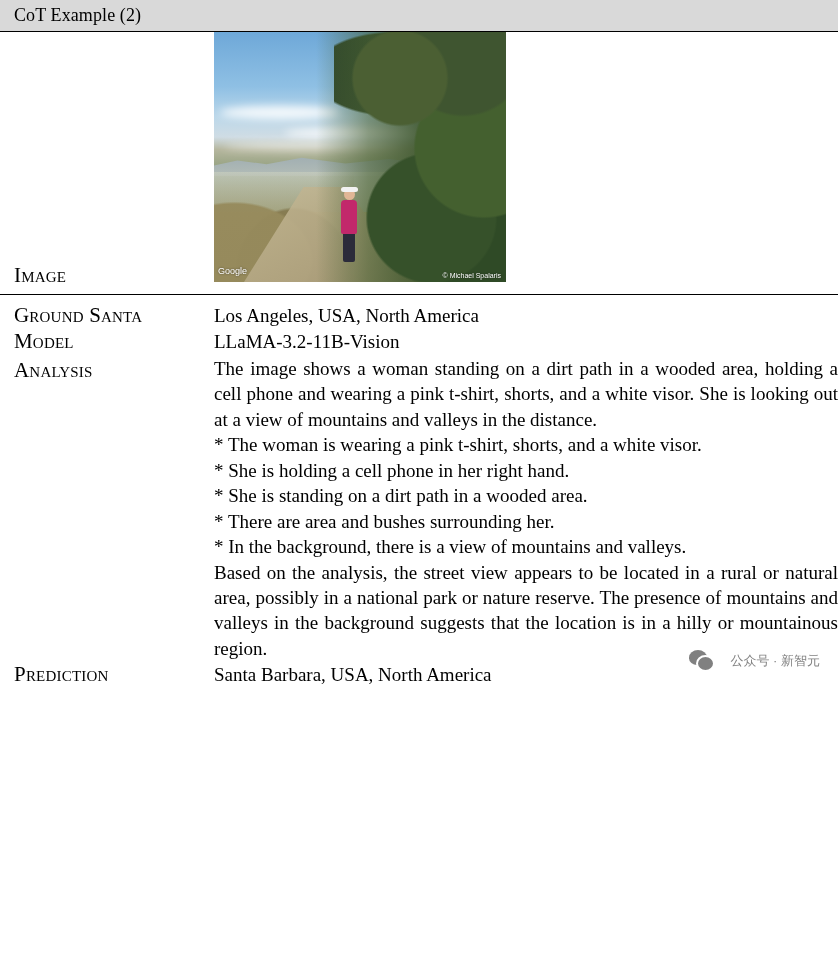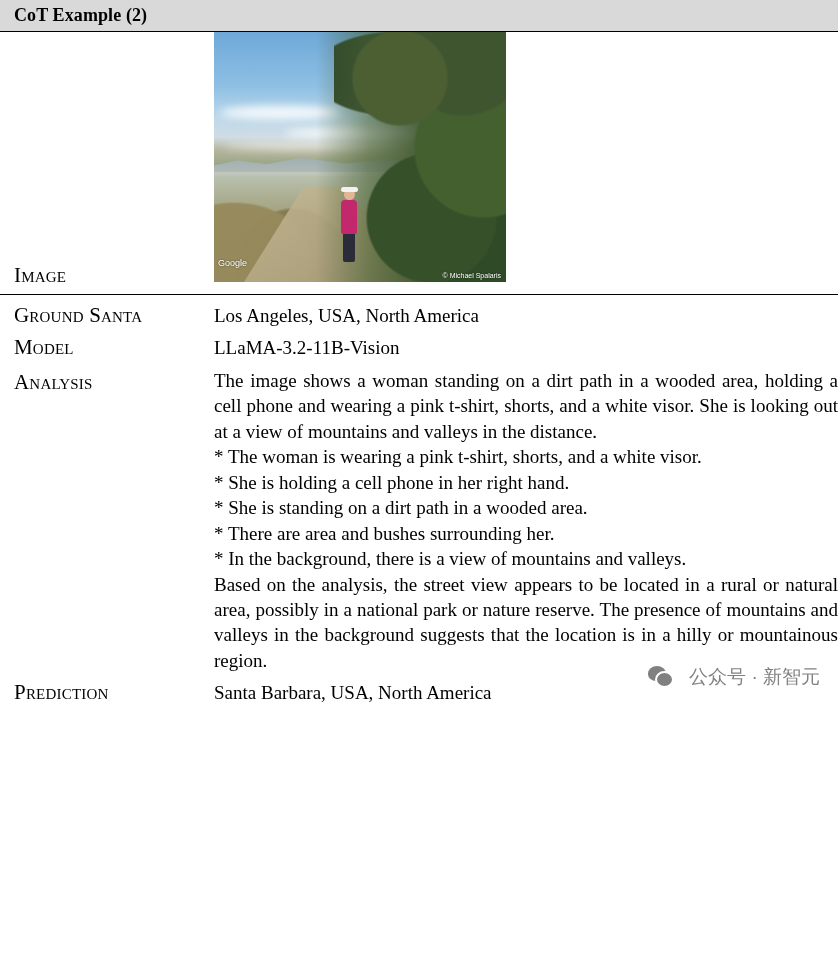--- a/index.html
+++ b/index.html
@@ -26,21 +26,21 @@
     background: #d9d9d9;
     height: 32px;
     display: flex;
     align-items: center;
     padding: 0 0 0 14px;
     box-sizing: border-box;
     border-bottom: 1.6px solid #000;
   }
   .title-bar .title-text {
     font-family: "Liberation Serif", serif;
-    font-weight: bold;
+    font-weight: normal;
     font-size: 18px;
     letter-spacing: 0.1px;
     text-align: center;
   }
 
   
   .row {
     display: flex;
     align-items: flex-start;
   }
@@ -193,21 +193,21 @@
   }
   .person-visor {
     position: absolute;
     left: 127px; top: 155px;
     width: 17px; height: 5px;
     background: #f2f2f2;
     border-radius: 3px;
   }
   .photo-watermark-left {
     position: absolute;
-    left: 4px; bottom: 14px;
+    left: 4px; bottom: 6px;
     font-family: "Liberation Sans", sans-serif;
     font-size: 9px;
     color: #ffffff;
     text-shadow: 0 0 2px rgba(0,0,0,.6);
   }
   .photo-watermark-right {
     position: absolute;
     right: 5px; bottom: 3px;
     font-family: "Liberation Sans", sans-serif;
     font-size: 7px;
@@ -216,42 +216,42 @@
   }
 
   .rule {
     border-top: 1.4px solid #000;
     margin: 4px 0 0 0;
   }
 
   .body-rows {
     padding-top: 8px;
   }
-  .row + .row { margin-top: 7px; }
+  .row + .row { margin-top: 1px; }
 
   .analysis-row .label-cell { padding-top: 2px; }
 
   .para { margin: 0 0 0 0; }
   .bullet { margin: 0; }
 
   .prediction-row {
     margin-top: 3px;
   }
 
   
   .wechat-mark {
     position: absolute;
     right: 18px;
     bottom: 16px;
     display: flex;
     align-items: center;
     gap: 15px;
     color: #6b6b6b;
     font-family: "Liberation Sans", sans-serif;
-    font-size: 19px;
+    font-size: 13px;
     opacity: .85;
   }
   .wechat-logo {
     width: 26px; height: 22px;
     position: relative;
   }
   .wechat-logo .b1 {
     position: absolute; left: 0; top: 0;
     width: 18px; height: 15px;
     background: #6b6b6b;

